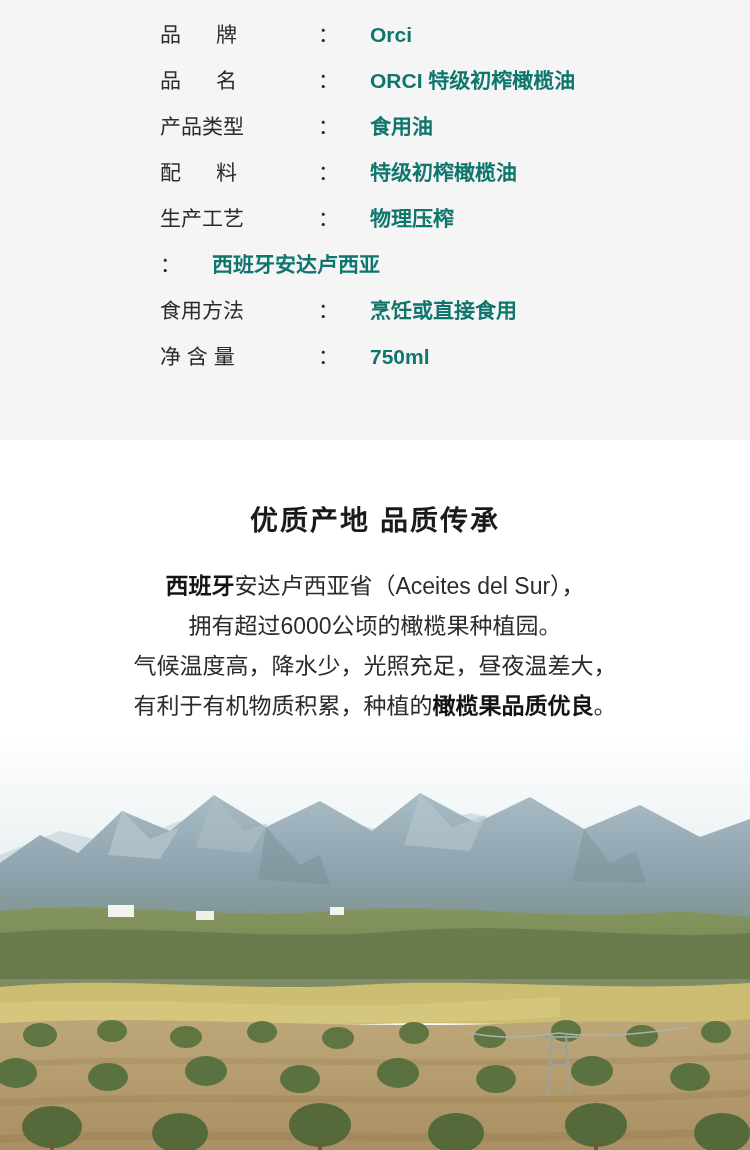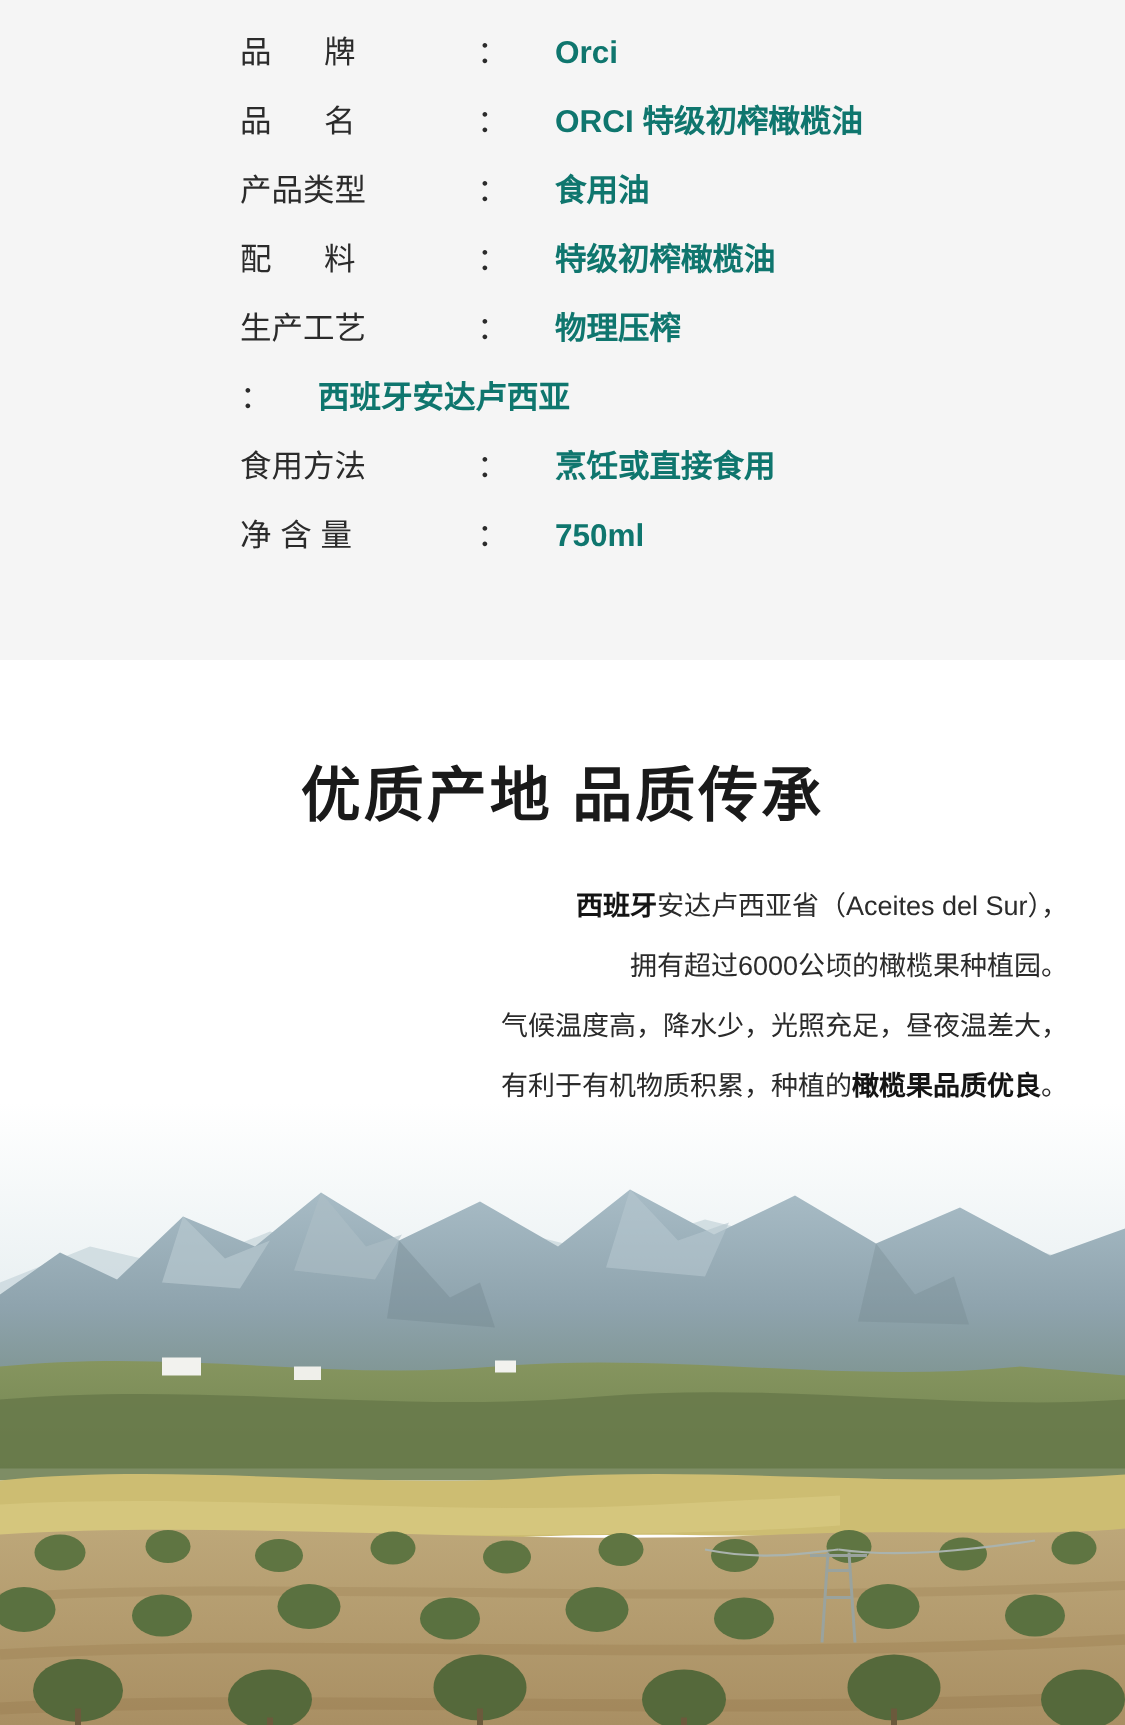--- a/index.html
+++ b/index.html
@@ -62,29 +62,29 @@
   
   .origin-block {
     position: relative;
     background: #ffffff;
     padding-top: 58px;
     height: 710px;
     box-sizing: border-box;
   }
   .origin-title {
     text-align: center;
-    font-size: 40px;
+    font-size: 28px;
     font-weight: bold;
     letter-spacing: 2px;
     color: #1a1a1a;
     margin: 0 0 28px 0;
   }
   .origin-para {
-    text-align: right;
-    font-size: 18px;
+    text-align: center;
+    font-size: 23px;
     line-height: 40px;
     color: #2b2b2b;
     margin: 6px;
     padding: 0 32px;
   }
   .origin-para .em {
     font-weight: bold;
     color: #141414;
   }
   .origin-line {

